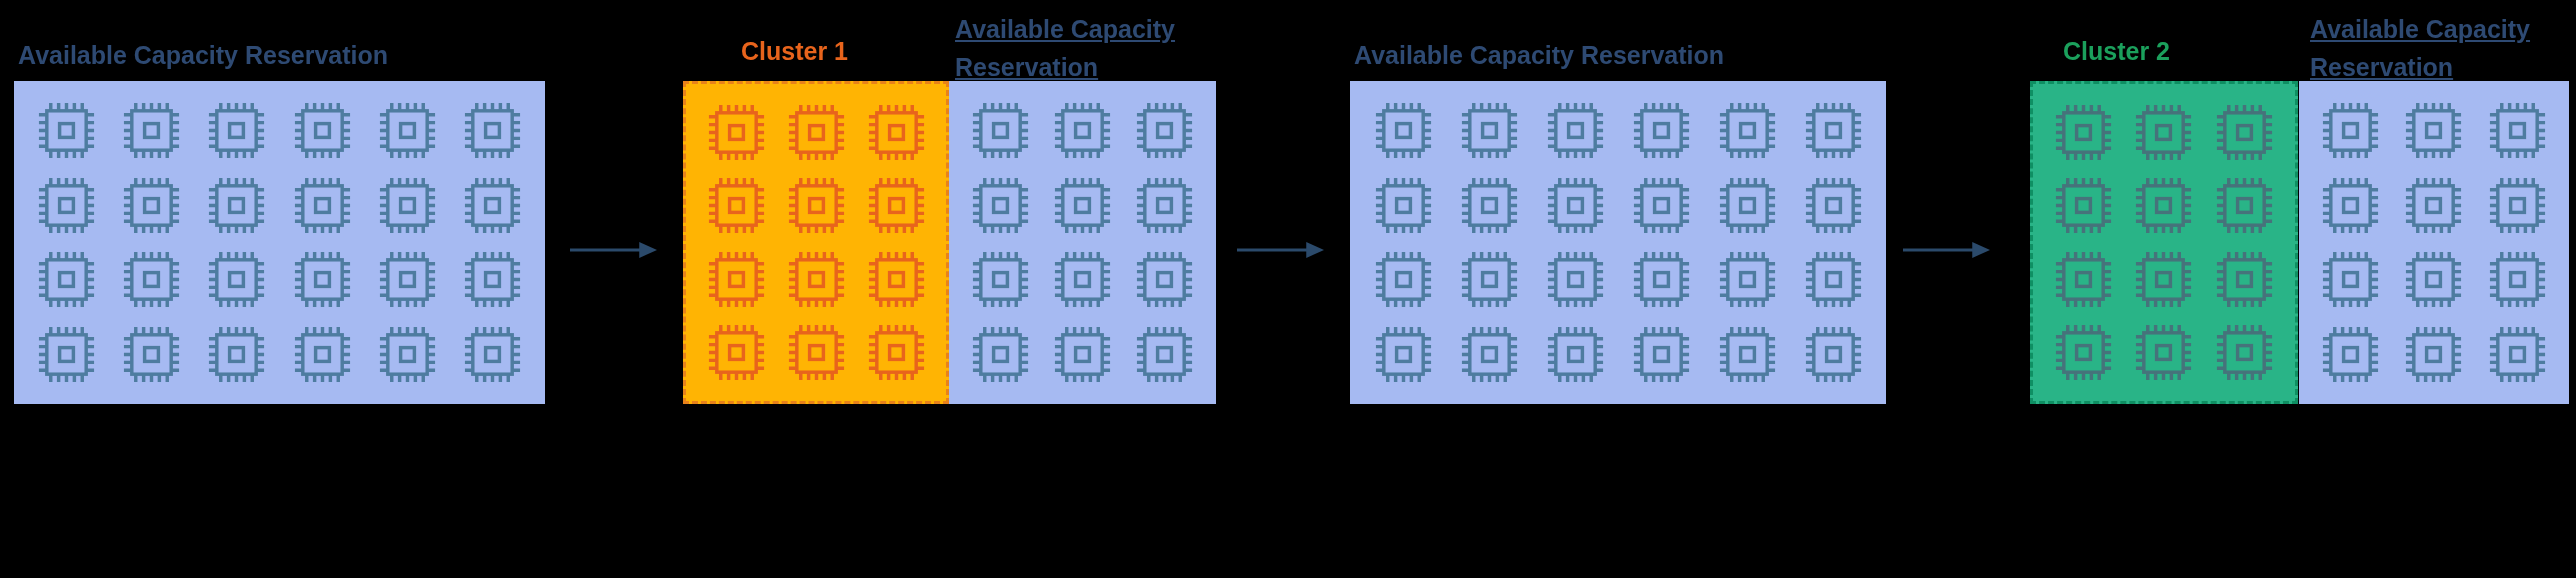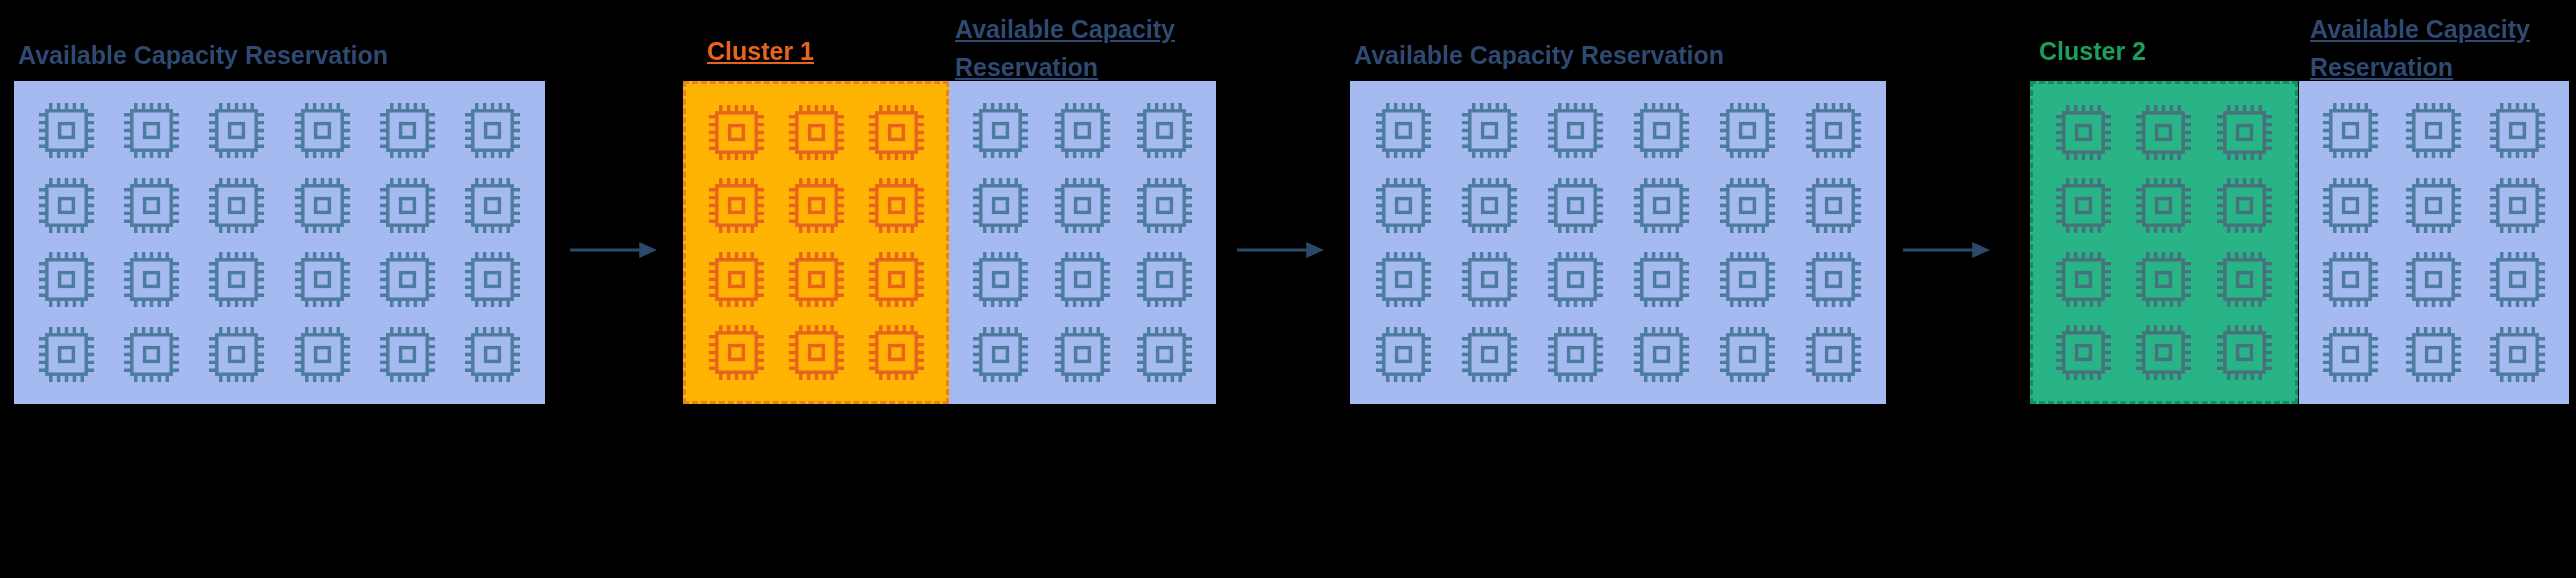--- a/index.html
+++ b/index.html
@@ -15,21 +15,21 @@
   .title {
     position: absolute;
     font-weight: 700;
     font-size: 25px;
     line-height: 38px;
     color: var(--title-blue, #2E4A73);
     white-space: nowrap;
   }
   .title span { display: block; text-decoration: underline; }
   .ct1 { color: var(--cluster1-title, #E8641C); }
-  .ct2 { color: var(--cluster2-title, #1BA05C); }
+  .ct2 { color: var(--cluster2-title, #1BA05C); margin-left: 24px; }
   .box {
     position: absolute;
     display: grid;
     place-items: center;
     padding: 12px 10px;
   }
   .blue-box {
     background: var(--reservation-fill, #A6BAF2);
     color: var(--reservation-chip, #4E7CA0);
   }
@@ -43,21 +43,21 @@
     border: 3px dashed var(--cluster2-border, #0F8F63);
     color: var(--cluster2-chip, #46737B);
   }
   .chip { display: block; }
   .arrow { position: absolute; }
 
   
   .t1  { left: 18px;   top: 36px; }
   .p1  { left: 14px;   top: 81px; width: 531px; height: 323px; }
   .a1  { left: 570px;  top: 235px; }
-  .ct1 { left: 707px;  top: 32px; text-decoration: underline; }
+  .ct1 { left: 741px;  top: 32px; }
   .c1  { left: 683px;  top: 81px; width: 266px; height: 323px; }
   .t2  { left: 955px;  top: 10px; }
   .p2  { left: 949px;  top: 81px; width: 267px; height: 323px; }
   .a2  { left: 1237px; top: 235px; }
   .t3  { left: 1354px; top: 36px; }
   .p3  { left: 1350px; top: 81px; width: 536px; height: 323px; }
   .a3  { left: 1903px; top: 235px; }
   .ct2 { left: 2039px; top: 32px; }
   .c2  { left: 2030px; top: 81px; width: 268px; height: 323px; }
   .t4  { left: 2310px; top: 10px; }

